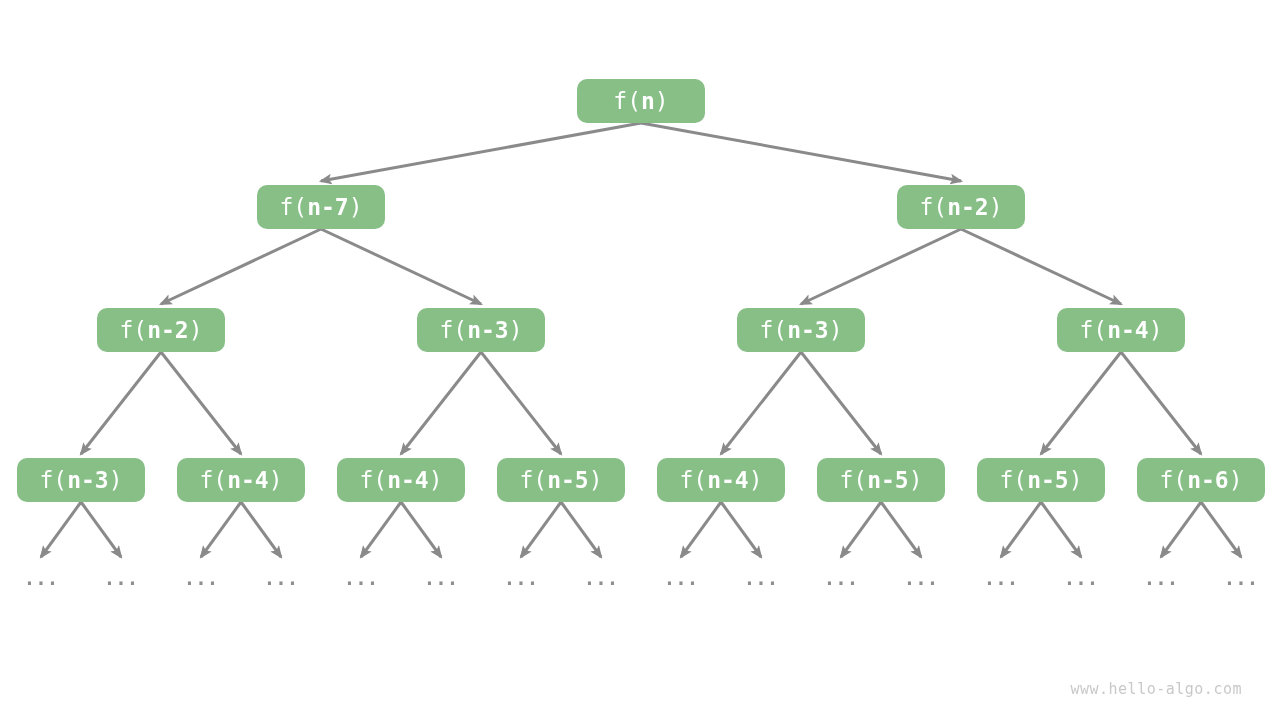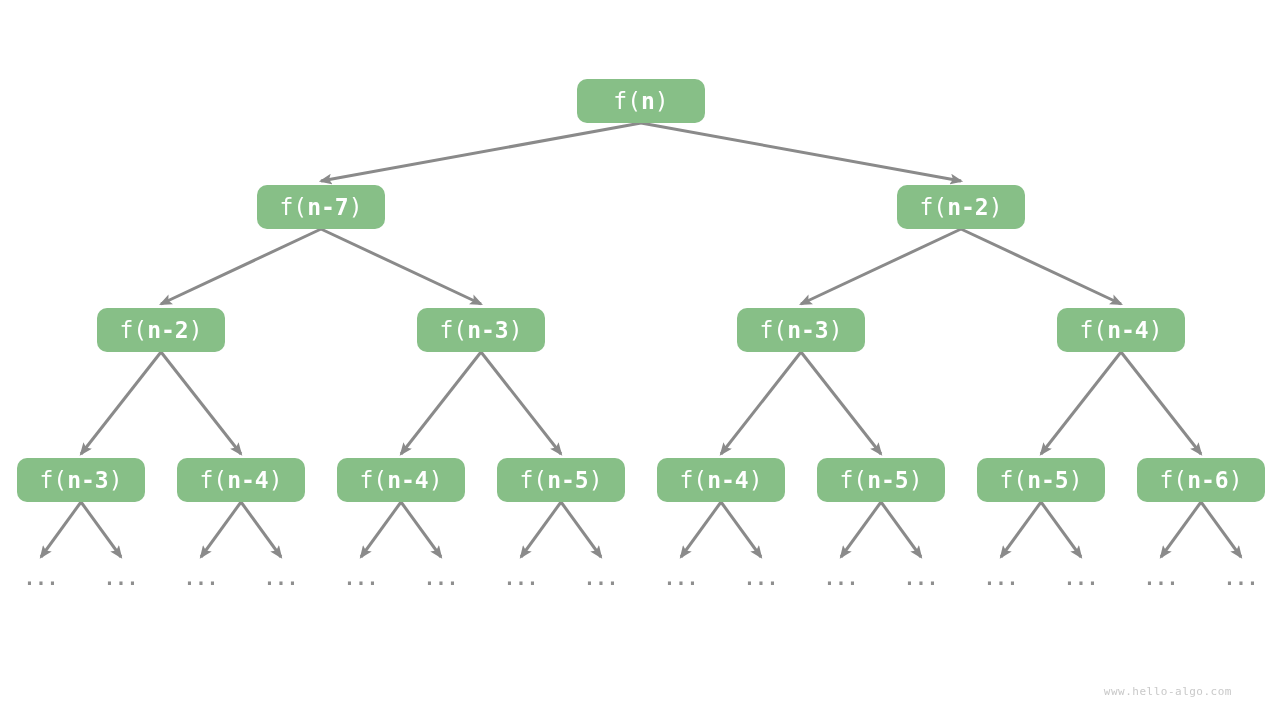--- a/index.html
+++ b/index.html
@@ -20,22 +20,22 @@
     display:flex;align-items:center;justify-content:center;
     color:var(--node-text,#ffffff);
     font-size:23px;
     line-height:1;
     letter-spacing:0px;
     box-sizing:border-box;
   }
   .node .var{font-weight:bold;}
   .watermark{
     position:absolute;
-    right:48px;bottom:22px;
-    font-size:11px;
+    right:38px;bottom:22px;
+    font-size:15px;
     color:var(--watermark,#C9C9C9);
     letter-spacing:0.5px;
   }
 </style>
 </head>
 <body>
 
 <div id="canvas">
   <svg id="edges" xmlns="http://www.w3.org/2000/svg" viewBox="0 0 1280 720">
       <defs>

